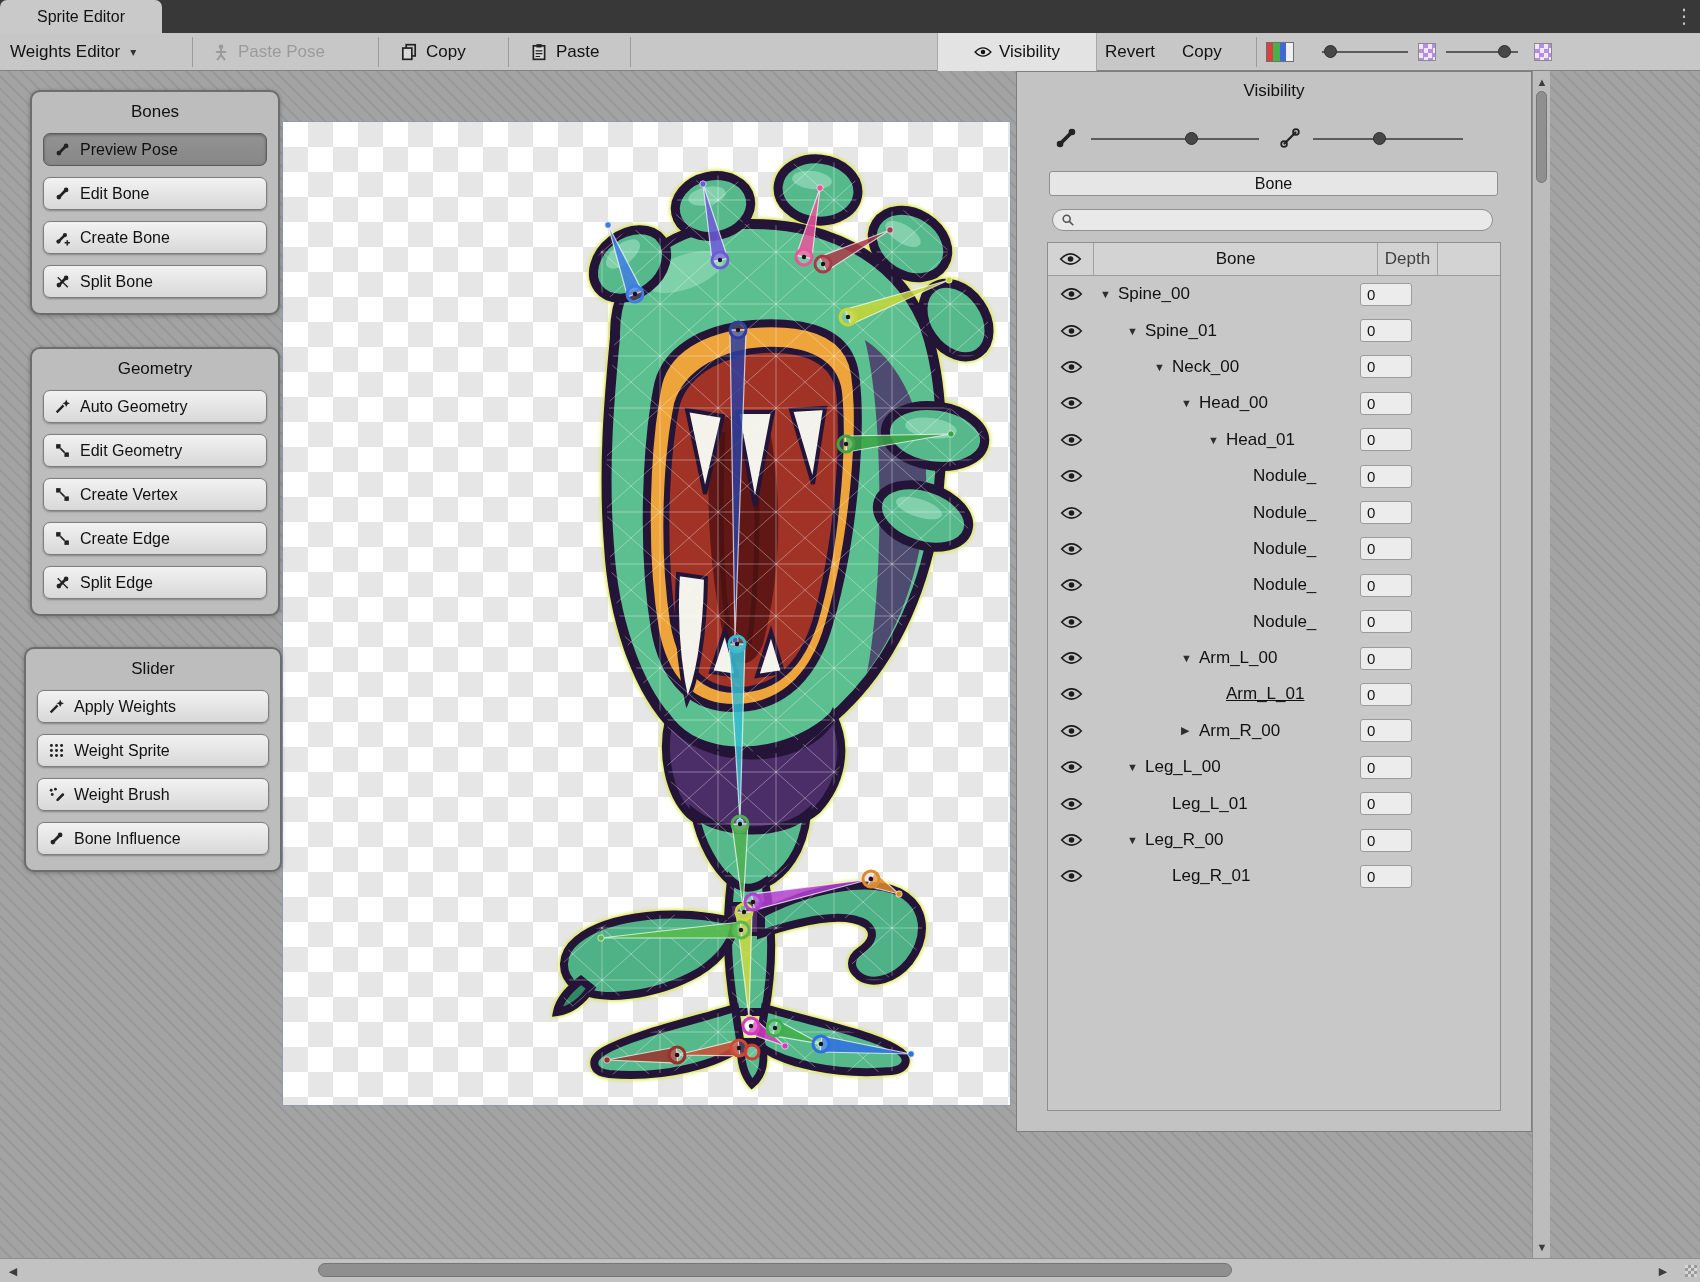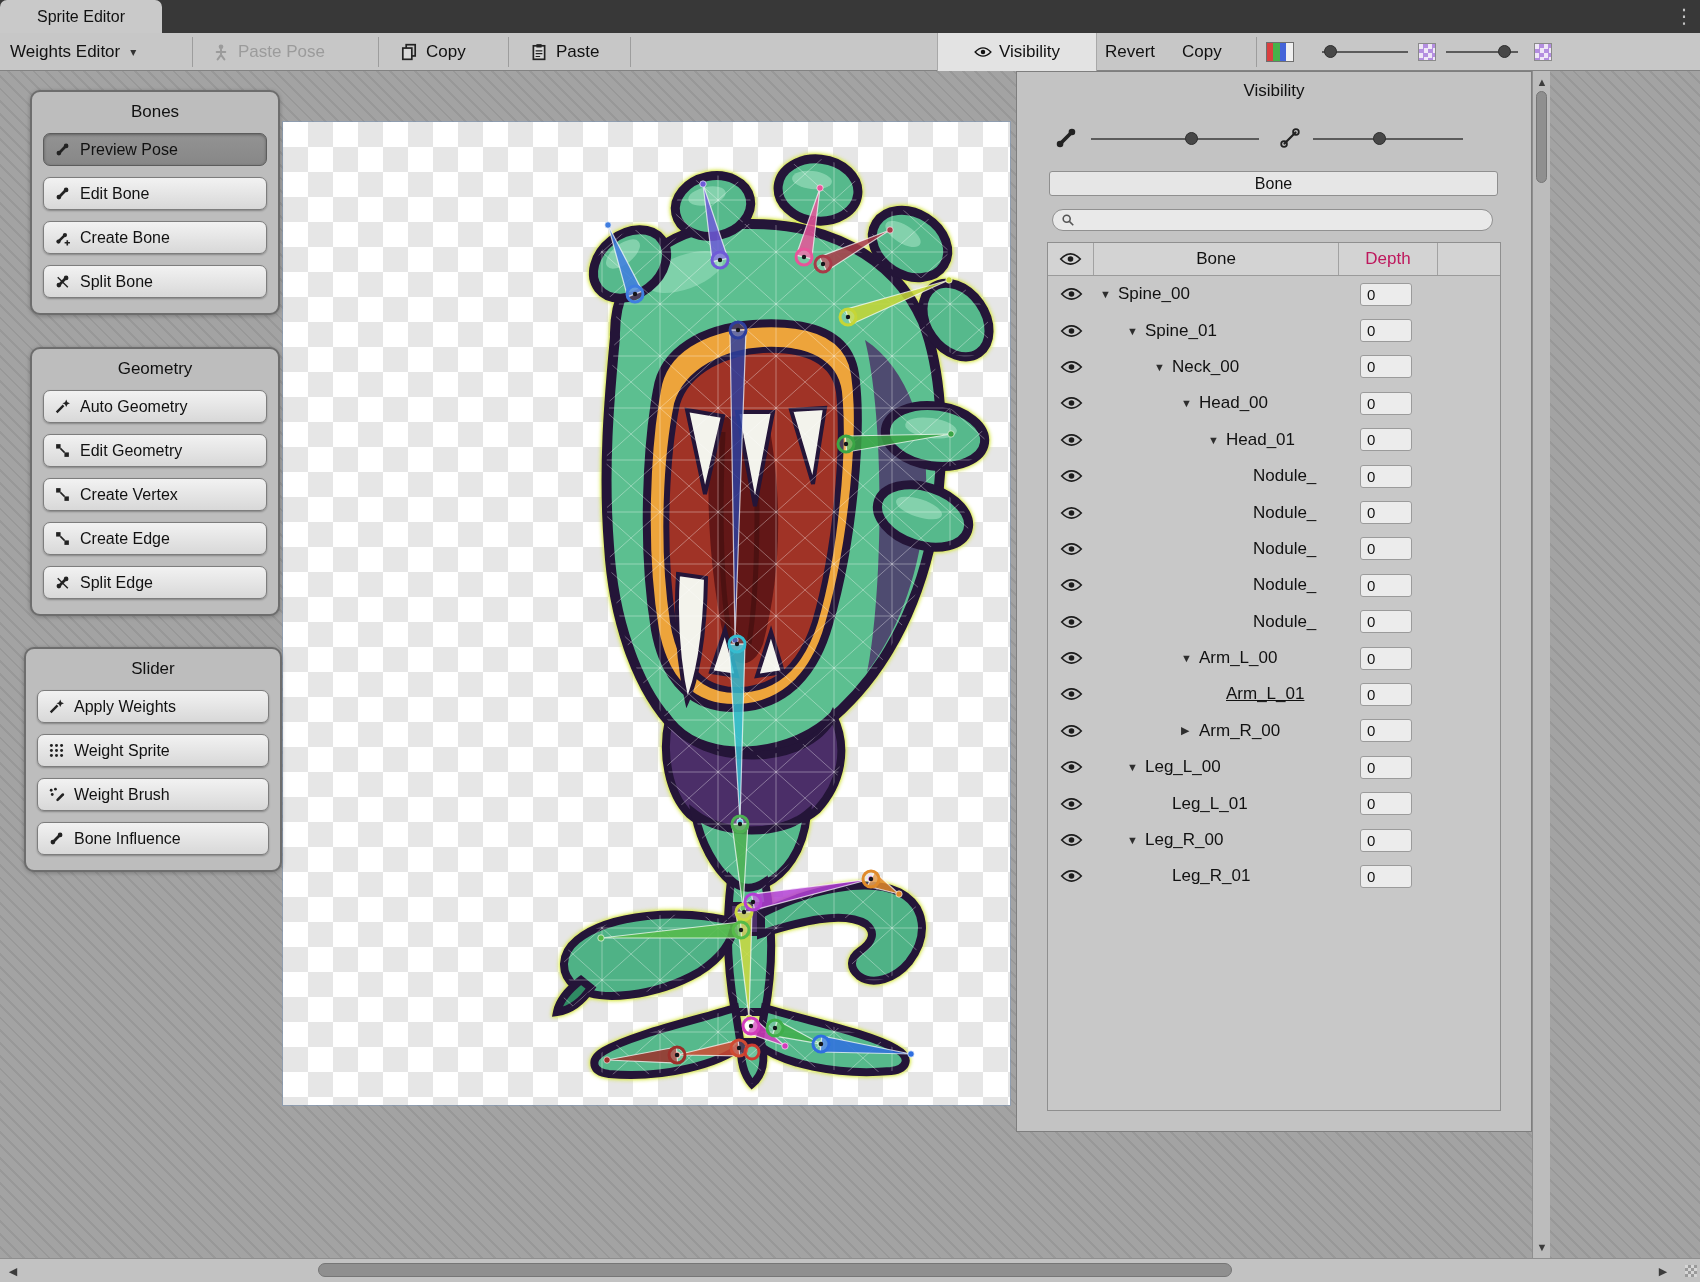--- a/index.html
+++ b/index.html
@@ -92,21 +92,21 @@
   .searchinput { flex:1; border:none; outline:none; background:transparent; font-size:15px; font-family:inherit; color:#111; height:18px; }
   .vtable {
     position:absolute; left:30px; top:170px; width:454px; height:869px;
     background:#c8c8c8; border:1px solid #8f8f8f;
     display:flex; flex-direction:column; overflow:hidden;
   }
   .vheader { height:33px; background:#d3d3d3; border-bottom:1px solid #9a9a9a;
     display:flex; align-items:stretch; flex:0 0 33px; }
   .vh-eye { width:46px; display:flex; align-items:center; justify-content:center; border-right:1px solid #a2a2a2; }
   .vh-bone { flex:1; display:flex; align-items:center; justify-content:center; font-size:17px; color:#111; }
-  .vh-depth { width:100px; display:flex; align-items:center; justify-content:center; font-size:17px; color:#be185d;
+  .vh-depth { width:61px; display:flex; align-items:center; justify-content:center; font-size:17px; color:#404040;
     border-left:1px solid #a2a2a2; border-right:1px solid #a2a2a2; }
   .vh-tail { width:62px; }
   .vrow { height:36.4px; flex:0 0 36.4px; display:flex; align-items:center; }
   .eyecell { width:46px; flex:0 0 46px; display:flex; align-items:center; justify-content:center; }
   .eyecell svg, .vh-eye svg { width:23px; height:14px; display:block; }
   .vcontent { flex:1; display:flex; align-items:center; overflow:hidden; }
   .expander { width:18px; flex:0 0 18px; font-size:11px; color:#2e2e2e; text-align:left; }
   .vname { font-size:17px; color:#111; white-space:nowrap; }
   .depthcell { width:80px; flex:0 0 80px; display:flex; align-items:center; }
   .depthinput { width:52px; height:23px; margin-left:2px; background:#ececec;

